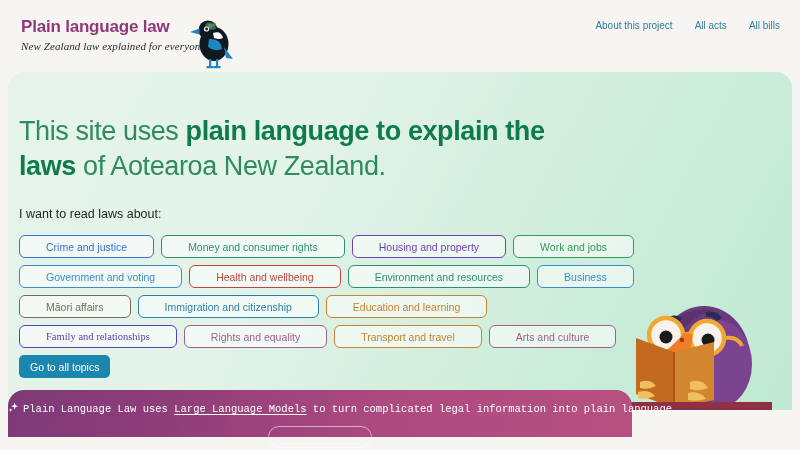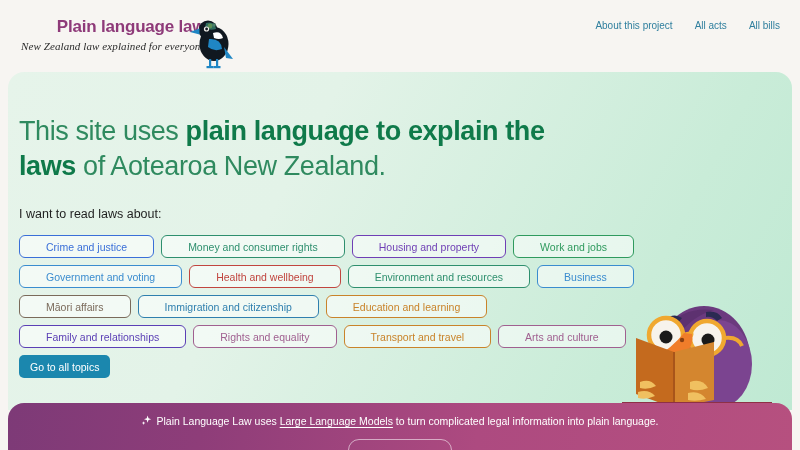--- a/index.html
+++ b/index.html
@@ -23,21 +23,20 @@
     width: 800px;
     height: 72px;
     background: #f7f5f2;
     z-index: 5;
   }
 
   .brand {
     position: absolute;
     left: 21px;
     top: 17px;
-    text-align: right;
   }
 
   .brand-title {
     font-size: 17px;
     font-weight: 700;
     color: #8e3a79;
     letter-spacing: -0.2px;
     line-height: 20px;
   }
 
@@ -164,26 +163,27 @@
     right: 20px;
     bottom: 0;
     width: 150px;
     height: 120px;
   }
 
   
   .llm-banner {
     position: absolute;
     left: 8px;
-    top: 403px;
-    width: 784px;
+    top: 390px;
+    width: 624px;
     height: 47px;
     border-radius: 16px 16px 0 0;
     background: linear-gradient(100deg, #7d3a77 0%, #8e3d79 25%, #ad4a80 60%, #b6507f 100%);
     z-index: 8;
+    font-family: Liberation Mono, monospace;
   }
 
   .llm-text {
     position: absolute;
     left: 0;
     top: 12px;
     width: 100%;
     text-align: center;
     font-size: 10.5px;
     color: #ffffff;
@@ -317,21 +317,21 @@
           <a class="chip" href="#" style="border-color: rgb(193, 69, 63); color: rgb(193, 69, 63);">Health and wellbeing</a>
           <a class="chip" href="#" style="border-color: rgb(46, 143, 110); color: rgb(46, 143, 110);">Environment and resources</a>
           <a class="chip" href="#" style="border-color: rgb(58, 140, 207); color: rgb(58, 140, 207);">Business</a>
         </div>
         <div class="chip-row">
           <a class="chip" href="#" style="border-color: rgb(122, 106, 90); color: rgb(122, 106, 90);">Māori affairs</a>
           <a class="chip" href="#" style="border-color: rgb(47, 127, 174); color: rgb(47, 127, 174);">Immigration and citizenship</a>
           <a class="chip" href="#" style="border-color: rgb(201, 131, 42); color: rgb(201, 131, 42);">Education and learning</a>
         </div>
         <div class="chip-row">
-          <a class="chip" href="#" style="border-color: rgb(91, 63, 181); color: rgb(91, 63, 181);">Family and relationships</a>
+          <a class="chip" href="#" style="border-color: rgb(91, 63, 181); color: rgb(91, 63, 181); font-family: Liberation Serif, serif;">Family and relationships</a>
           <a class="chip" href="#" style="border-color: rgb(160, 96, 144); color: rgb(160, 96, 144);">Rights and equality</a>
           <a class="chip" href="#" style="border-color: rgb(201, 131, 42); color: rgb(201, 131, 42);">Transport and travel</a>
           <a class="chip" href="#" style="border-color: rgb(160, 96, 144); color: rgb(160, 96, 144);">Arts and culture</a>
         </div>
       </div>
 
     <button class="btn-all-topics">Go to all topics</button>
   </div>
 </section>
 

